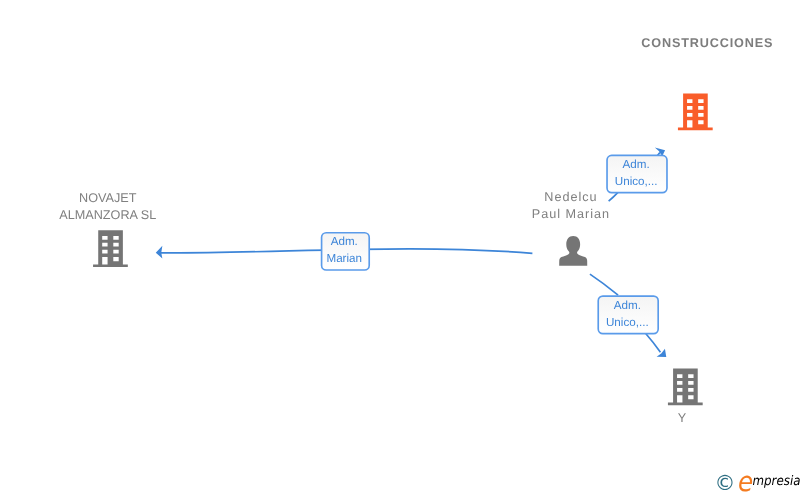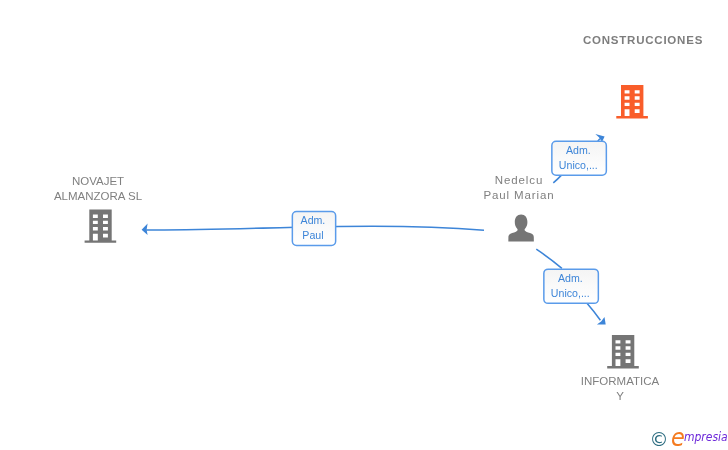--- a/index.html
+++ b/index.html
@@ -16,21 +16,21 @@
   .edgelabel{position:absolute;box-sizing:border-box;
      color:#3d85d8;font-size:10.6px;line-height:15.2px;text-align:center;
      display:flex;flex-direction:column;justify-content:flex-start;
      padding-top:2.4px;padding-right:1.6px;}
   #watermark{position:absolute;left:650px;top:428px;white-space:nowrap;
      font-family:"DejaVu Sans Condensed","DejaVu Sans",sans-serif;}
   .wm-c{position:absolute;left:-0.5px;top:1.6px;color:#2e6e82;font-size:19px;
         font-family:"DejaVu Sans",sans-serif;font-style:normal;line-height:1;}
   .wm-e{position:absolute;left:21.0px;top:-3.5px;color:#f47b20;font-style:italic;
         font-size:25px;line-height:1;}
-  .wm-rest{position:absolute;left:34.0px;top:3.2px;color:#6d28d9;font-style:italic;
+  .wm-rest{position:absolute;left:34.0px;top:3.2px;color:#000000;font-style:italic;
         font-size:12px;line-height:1;}
 </style>
 </head>
 <body>
 
 <div id="stage">
 
   <svg class="layer" viewBox="0 0 728 450">
 
     <g>
@@ -95,40 +95,39 @@
     <div>Nedelcu</div>
     <div>Paul Marian</div>
   </div>
 
   <div class="nodelabel" style="left:11px;top:174px;width:174px;">
     <div>NOVAJET</div>
     <div>ALMANZORA SL</div>
   </div>
 
   <div class="nodelabel" style="left:533px;top:374.2px;width:174px;">
-    <div>INFORMATICA</div>
     <div>Y</div>
   </div>
 
   <svg class="layer" viewBox="0 0 728 450">
     <defs>
       <linearGradient id="boxfill" x1="0" y1="0" x2="0" y2="1">
         <stop offset="0" stop-color="#f4f4f4"></stop>
         <stop offset="0.5" stop-color="#fafafa"></stop>
         <stop offset="1" stop-color="#ffffff"></stop>
       </linearGradient>
     </defs>
     <rect x="292.35" y="211.55" width="43.3" height="33.9" rx="4.2" fill="url(#boxfill)" stroke="#5a9bea" stroke-width="1.5"></rect>
     <rect x="551.85" y="141.25" width="54.5" height="33.9" rx="4.2" fill="url(#boxfill)" stroke="#5a9bea" stroke-width="1.5"></rect>
     <rect x="543.85" y="269.15" width="54.5" height="34.2" rx="4.2" fill="url(#boxfill)" stroke="#5a9bea" stroke-width="1.5"></rect>
   </svg>
 
   <div class="edgelabel" style="left:291.6px;top:210.8px;width:44.3px;height:34.8px;">
     <div>Adm.</div>
-    <div>Paul</div>
+    <div>Marian</div>
   </div>
   <div class="edgelabel" style="left:551.1px;top:140.5px;width:56.0px;height:34.8px;">
     <div>Adm.</div>
     <div>Unico,...</div>
   </div>
   <div class="edgelabel" style="left:543.1px;top:268.4px;width:56.0px;height:35.2px;">
     <div>Adm.</div>
     <div>Unico,...</div>
   </div>
 

